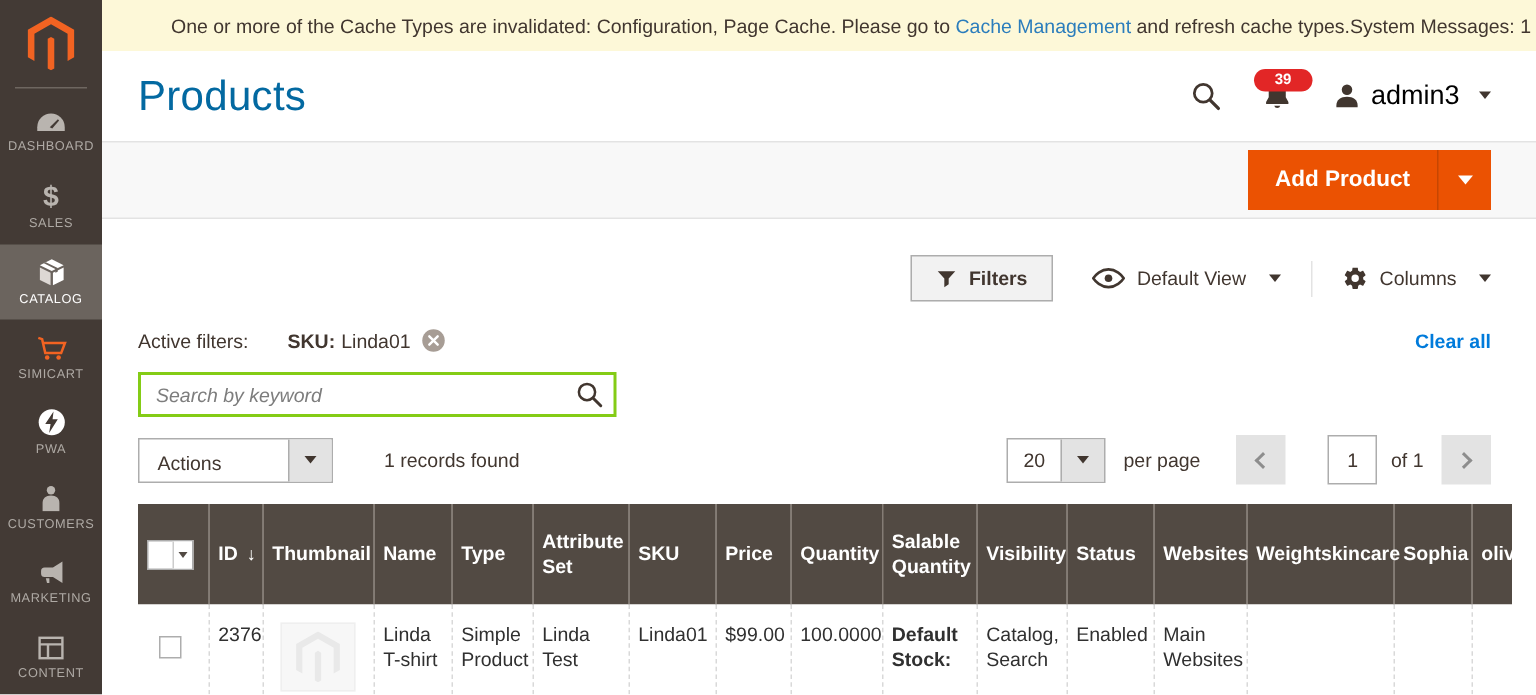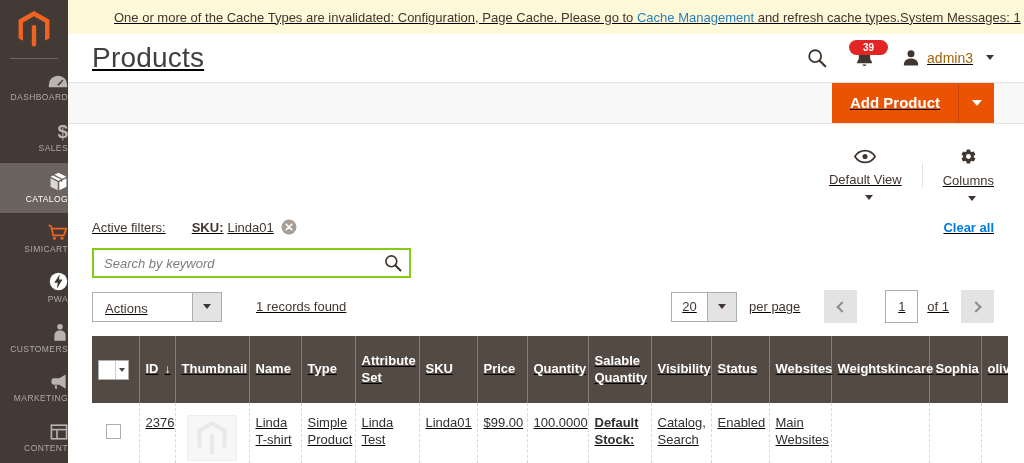--- a/index.html
+++ b/index.html
@@ -4,64 +4,64 @@
 <style>
   * { margin:0; padding:0; box-sizing:border-box; }
   html,body { width:1024px; height:463px; overflow:hidden; background:#fff;
     font-family:"Liberation Sans", sans-serif; }
   .app { display:flex; width:1024px; height:463px; }
 
   
   .sidebar { width:68px; background:#433a35; flex:0 0 68px; display:flex; flex-direction:column; }
   .logo { height:58px; display:flex; align-items:center; justify-content:center; cursor:pointer; }
   .sidebar-divider { height:1px; background:#6e6660; margin:0 10px 4px; }
-  .nav-item { height:50px; display:flex; flex-direction:column; align-items:flex-end; justify-content:center; cursor:pointer; }
+  .nav-item { height:50px; display:flex; flex-direction:column; align-items:center; justify-content:center; cursor:pointer; }
   .nav-item .nav-label { font-size:8.5px; letter-spacing:.4px; color:#aea9a4; margin-top:3px; }
   .nav-item svg { display:block; }
   .nav-item.active { background:#6b645e; }
   .nav-item.active .nav-label { color:#fff; }
   .icon-default { fill:#b9b4af; }
   .sales-glyph { color:#b9b4af; font-size:19px; font-weight:700; line-height:17px; }
 
   
-  .main { flex:1; display:flex; flex-direction:column; min-width:0;text-decoration:underline; }
+  .main { flex:1; display:flex; flex-direction:column; min-width:0; }
 
   
   .msgbar { height:34px; background:#fdf8d8; display:flex; align-items:center; padding:0 28px 0 36px; flex:0 0 34px; }
   .msgbar-text { font-size:13px; color:#41362f; margin-left:10px; white-space:nowrap; }
   .msgbar-link { color:#2b7dbc; text-decoration:none; cursor:pointer; }
   .msgbar-spacer { flex:1; }
   .sysmsg { font-size:13px; color:#41362f; display:flex; align-items:center; cursor:pointer; white-space:nowrap; }
   .caret { width:0; height:0; border-left:4px solid transparent; border-right:4px solid transparent; border-top:5px solid #41362f; display:inline-block; margin-left:7px; }
 
   
   .page-header { height:76px; display:flex; align-items:center; padding:0 30px 0 24px; background:#fff; }
-  .page-title { font-size:28px; font-weight:400; color:#404040; letter-spacing:.2px; }
+  .page-title { font-size:28px; font-weight:400; color:#0369a1; letter-spacing:.2px; }
   .hdr-right { margin-left:auto; display:flex; align-items:center; gap:26px; }
   .hdr-icon { cursor:pointer; position:relative; display:flex; align-items:center; }
   .badge { position:absolute; top:-7px; right:-13px; background:#e22626; color:#fff; font-size:10px; font-weight:700;
     min-width:17px; height:15px; border-radius:8px; display:flex; align-items:center; justify-content:center; padding:0 14px; }
   .user-menu { display:flex; align-items:center; gap:6px; cursor:pointer; }
-  .user-name { font-size:14px; color:#a16207; }
+  .user-name { font-size:18px; color:#000000; }
 
   
   .band { height:66px; background:#f8f8f8; border-top:1px solid #e3e3e3; border-bottom:1px solid #e3e3e3;
     display:flex; align-items:center; justify-content:flex-end; padding:0 30px; }
   .add-btn { display:flex; background:#eb5202; height:40px; cursor:pointer; }
   .add-btn-main { color:#fff; font-size:15px; font-weight:600; display:flex; align-items:center; padding:0 18px; }
   .add-btn-caret { width:36px; display:flex; align-items:center; justify-content:center; border-left:1px solid #c64602; cursor:pointer; }
   .add-btn-caret .caret { border-top-color:#fff; margin:0; border-left-width:5px; border-right-width:5px; border-top-width:6px; }
 
   
   .content { flex:1; padding:0 30px 0 24px; background:#fff; min-width:0; }
 
   .toolbar-row { margin-top:24px; display:flex; align-items:center; justify-content:flex-end; }
   .filters-btn { display:flex; align-items:center; gap:8px; border:1px solid #adadad; background:#f2f2f2;
     padding:0 16px; height:31px; font-size:13px; font-weight:600; color:#41362f; cursor:pointer; }
-  .tool-ctl { display:flex; align-items:center; gap:8px; font-size:13px; color:#41362f; cursor:pointer;flex-direction:column; }
+  .tool-ctl { display:flex; align-items:center; gap:8px; font-size:13px; color:#41362f; cursor:pointer; }
   .tool-divider { width:1px; height:24px; background:#e3e3e3; margin:0 20px; }
   .view-ctl { margin-left:26px; }
 
   .filters-row { margin-top:18px; display:flex; align-items:center; }
   .af-label { font-size:13px; color:#41362f; }
   .chip { display:flex; align-items:center; margin-left:26px; font-size:13px; color:#41362f; }
   .chip b { font-weight:700; margin-right:4px; }
   .chip-x { margin-left:7px; cursor:pointer; display:flex; }
   .clear-all { margin-left:auto; color:#007bdb; font-size:13px; font-weight:600; text-decoration:none; cursor:pointer; }
 
@@ -236,20 +236,26 @@
         <span class="add-btn-main">Add Product</span>
         <span class="add-btn-caret">
           <span class="caret"></span>
         </span>
       </div>
     </div>
 
     <div class="content">
 
       <div class="toolbar-row">
+        <button class="filters-btn">
+          <svg width="14" height="14" viewBox="0 0 24 24">
+            <path fill="#41362f" d="M2 3h20l-7.5 8.5V18l-5 3.5v-10z"></path>
+          </svg>
+          <span>Filters</span>
+        </button>
         <span class="tool-ctl view-ctl">
           <svg width="22" height="15" viewBox="0 0 26 16">
             <path d="M13 1C7 1 2.6 5.5 1 8c1.6 2.5 6 7 12 7s10.4-4.5 12-7c-1.6-2.5-6-7-12-7z" fill="none" stroke="#41362f" stroke-width="2"></path>
             <circle cx="13" cy="8" r="3" fill="#41362f"></circle>
           </svg>
           <span>Default View</span>
           <span class="caret"></span>
         </span>
         <span class="tool-divider"></span>
         <span class="tool-ctl">

